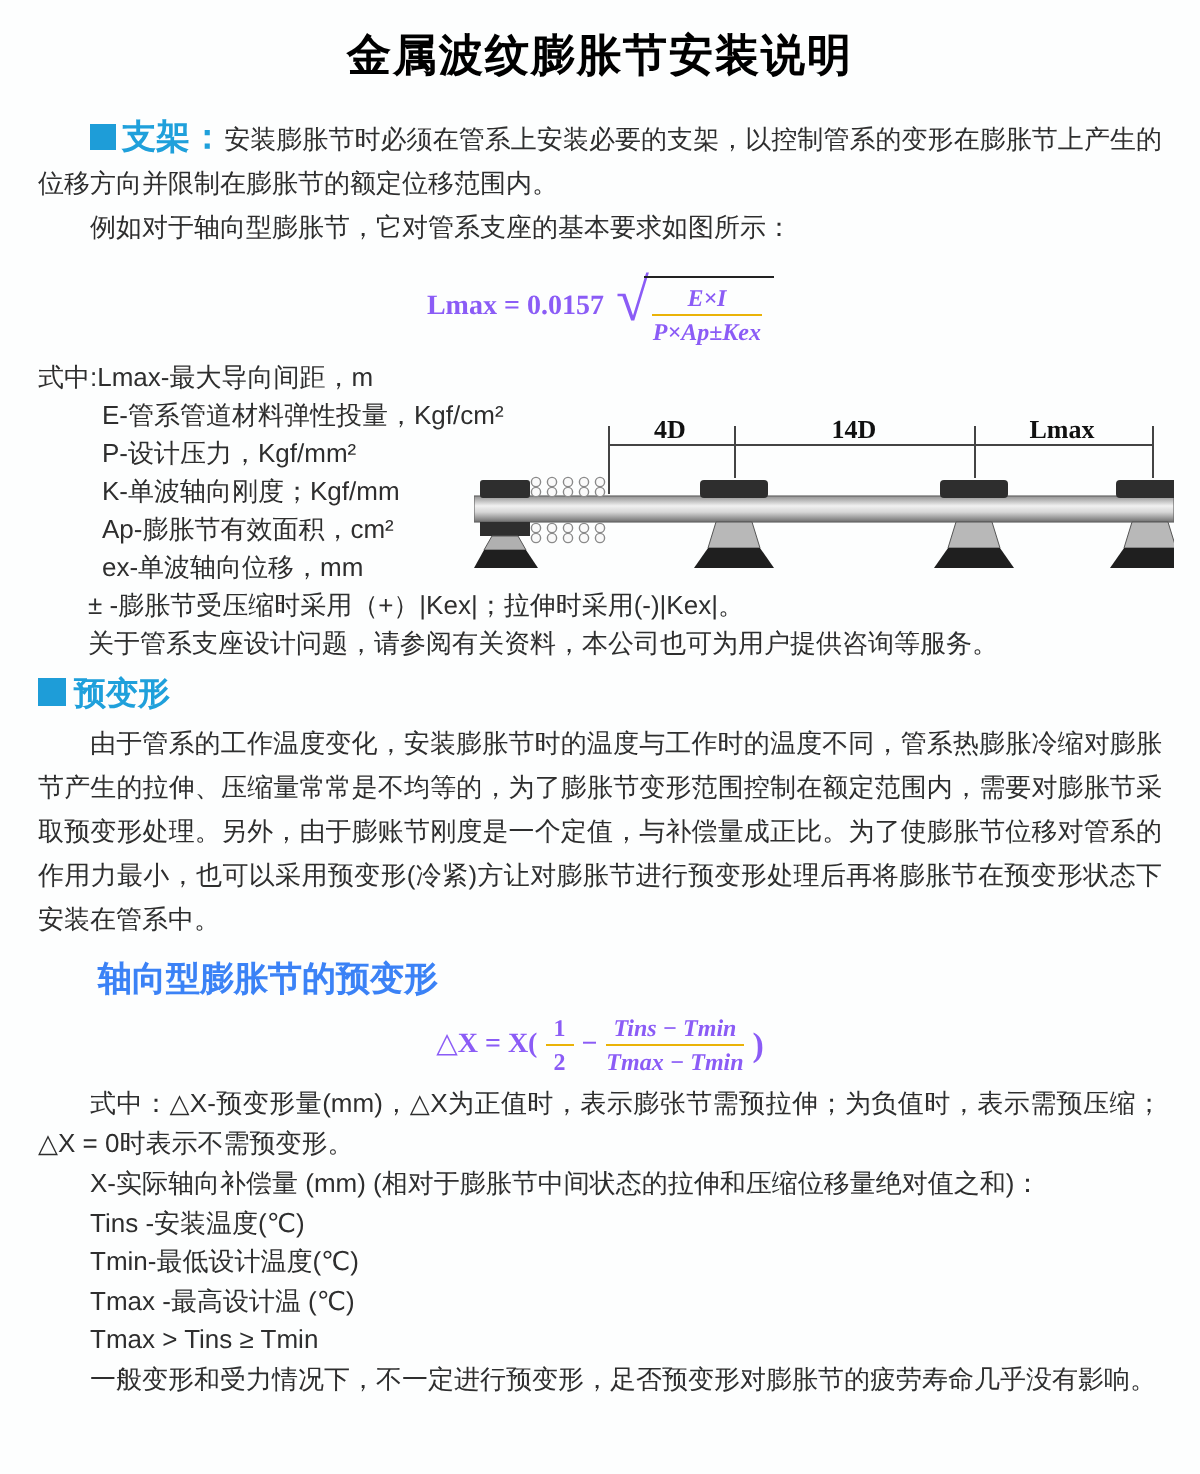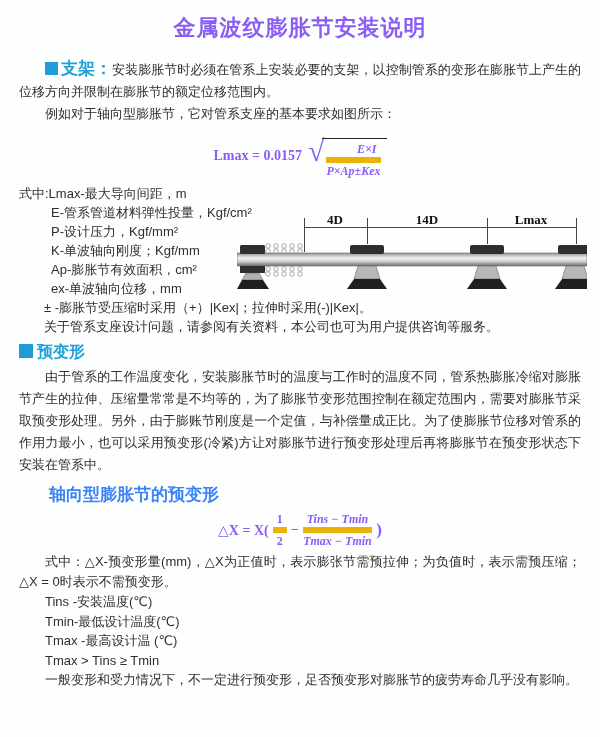--- a/index.html
+++ b/index.html
@@ -4,21 +4,21 @@
 <style>
   html,body { margin:0; padding:0; background:#ffffff; }
   .page {
     position:relative; width:600px; height:737px; overflow:hidden;
     background:#fdfefe;
     font-family:"Liberation Sans","DejaVu Sans",sans-serif;
     color:#2e2e2e; font-size:13px;
   }
   .title {
     margin:0; padding-top:13px; text-align:center;
-    font-size:22px; font-weight:bold; color:#8b5cf6; letter-spacing:1px;
+    font-size:22px; font-weight:bold; color:#000000; letter-spacing:1px;
   }
   .content { padding:0 19px; }
   .para { margin:0; line-height:22px; text-align:justify; }
   .p-support { margin-top:15px; text-indent:26px; }
   .sec-inline { color:#1fa0db; font-size:17px; font-weight:bold; }
   .sq {
     display:inline-block; width:13px; height:13px; background:#1e9dd8;
     margin-right:3px; vertical-align:-1px;
   }
   .sq-lg { width:14px; height:14px; margin-right:4px; }
@@ -27,21 +27,21 @@
   
   .formula { display:flex; justify-content:center; align-items:center;
     font-family:"Liberation Serif","DejaVu Serif",serif; font-weight:bold; color:#8b5cf6; }
   .f1 { margin:9px 0 6px 0; }
   .f1 .flhs { font-size:14px; margin-right:6px; }
   .sqrtwrap { display:inline-flex; align-items:flex-start; }
   .radsym { font-size:30px; line-height:34px; font-weight:normal; margin-right:-2px; }
   .radbody { border-top:1.5px solid #222; padding:2px 6px 0 4px; margin-top:4px; }
   .fr { display:inline-flex; flex-direction:column; text-align:center;
     font-size:12px; font-style:italic; line-height:14px; }
-  .fr .num { border-bottom:6px solid #eab308; padding:0 4px 1px;text-align:right; }
+  .fr .num { border-bottom:1px solid #eab308; padding:0 4px 1px; }
   .fr .den { padding-top:1px; }
   .fr-up { font-style:normal; }
   .f2 { margin:6px 0 4px 0; gap:4px; font-size:14px; }
   .f2 .paren { font-size:17px; font-weight:bold; }
 
   
   .defs-wrap { position:relative; margin-top:2px; }
   .def-line { line-height:19px; white-space:nowrap; }
   .d-first { margin-left:0; }
   .d-ind { margin-left:32px; }
@@ -177,20 +177,21 @@
       </span>
       <span>−</span>
       <span class="fr">
         <span class="num">Tins − Tmin</span>
         <span class="den">Tmax − Tmin</span>
       </span>
       <span class="paren">)</span>
     </div>
 
     <p class="note n-ind">式中：△X-预变形量(mm)，△X为正值时，表示膨张节需预拉伸；为负值时，表示需预压缩；△X = 0时表示不需预变形。</p>
+    <p class="note n-ind t-line">X-实际轴向补偿量 (mm) (相对于膨胀节中间状态的拉伸和压缩位移量绝对值之和)：</p>
     <p class="note n-ind t-line">Tins -安装温度(℃)</p>
     <p class="note n-ind t-line">Tmin-最低设计温度(℃)</p>
     <p class="note n-ind t-line">Tmax -最高设计温 (℃)</p>
     <p class="note n-ind t-line">Tmax &gt; Tins ≥ Tmin</p>
     <p class="note n-ind t-line">一般变形和受力情况下，不一定进行预变形，足否预变形对膨胀节的疲劳寿命几乎没有影响。</p>
 
   </div>
 </div>
 
 </body></html>

